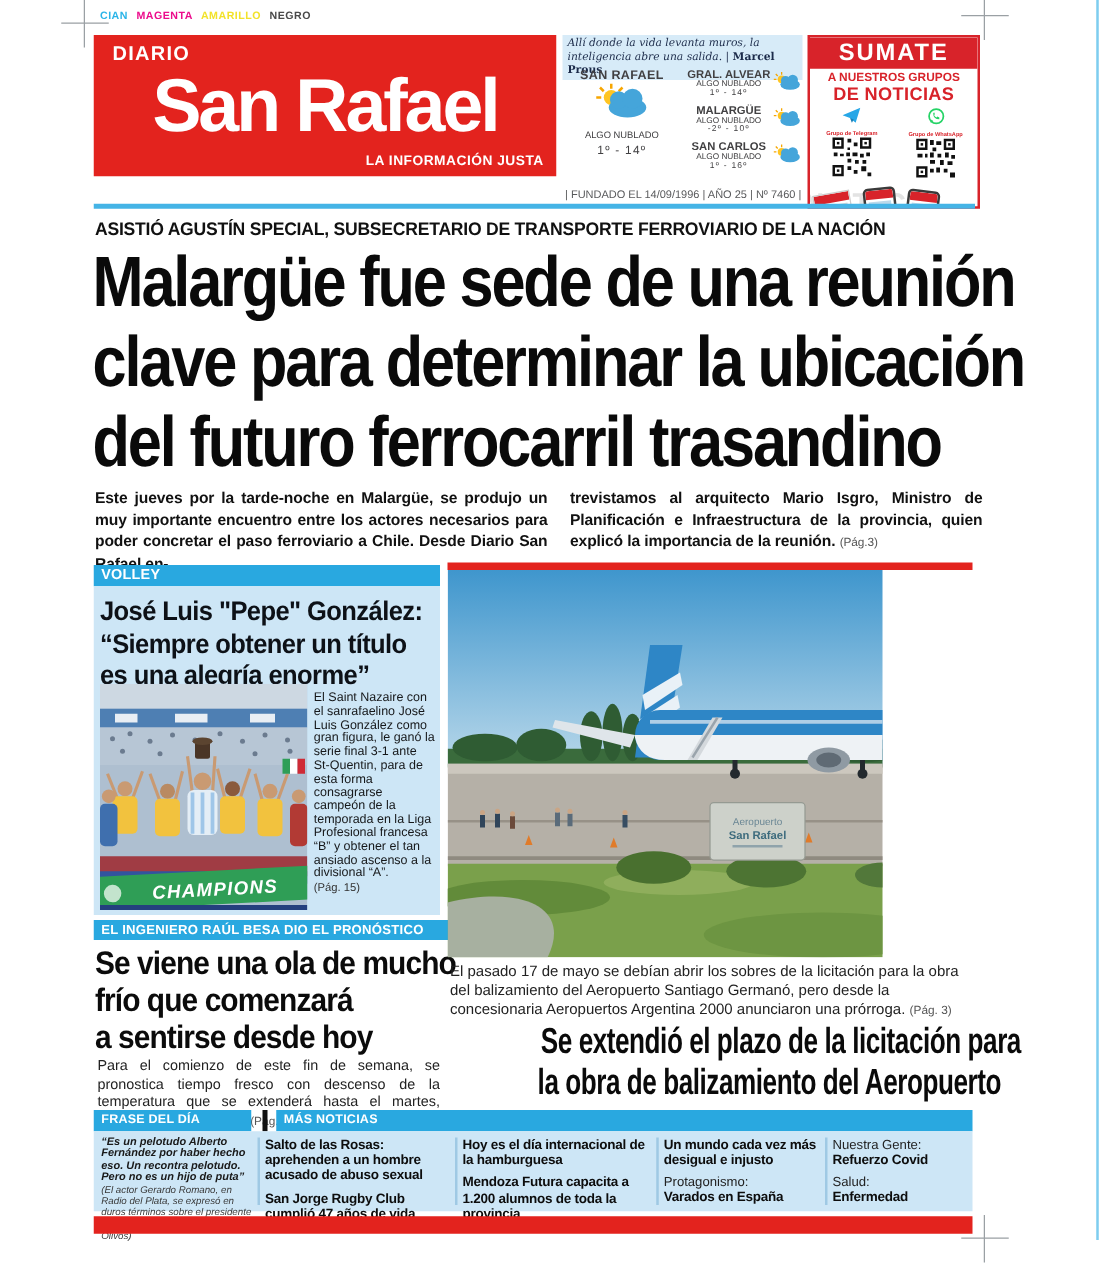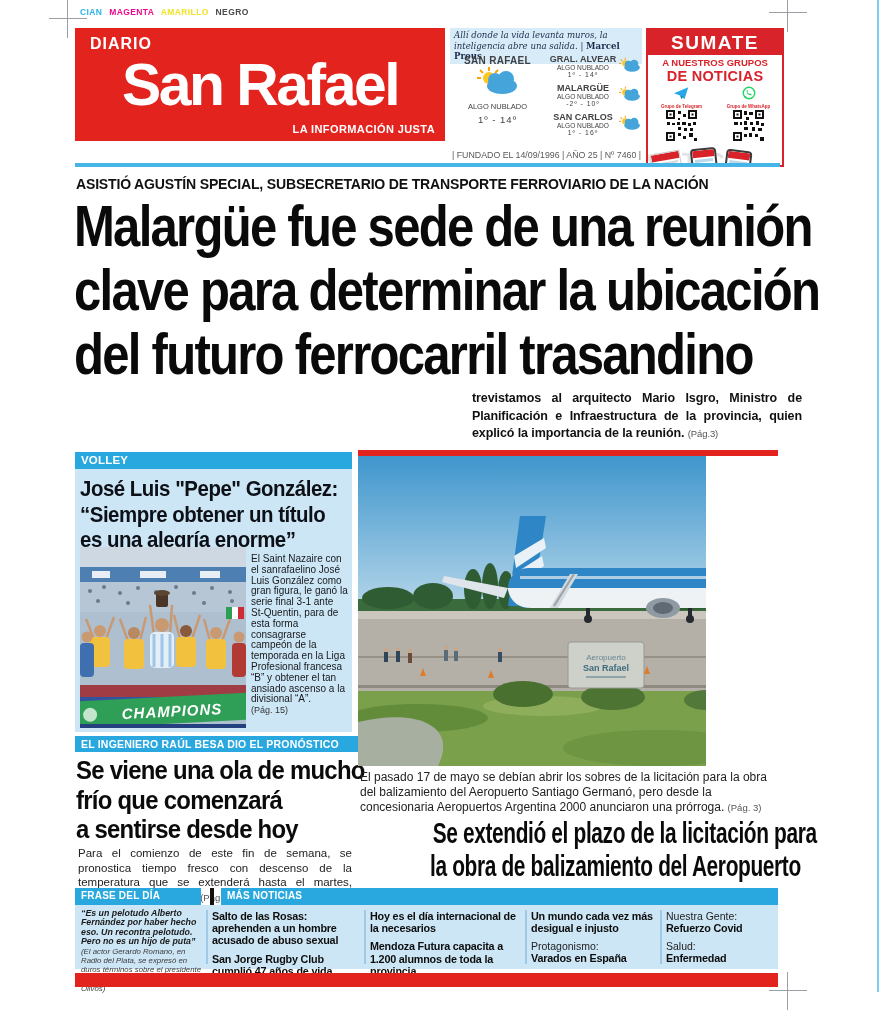--- a/index.html
+++ b/index.html
@@ -297,21 +297,22 @@
 
   <div class="founded" style="left:452px;top:150px;">| FUNDADO EL 14/09/1996  |  AÑO 25  |  Nº 7460 |</div>
   <div class="rule-cyan" style="left:75px;top:163px;width:705px;height:4px;"></div>
 
   <div class="story-kicker" style="left:76px;top:176px;">ASISTIÓ AGUSTÍN SPECIAL, SUBSECRETARIO DE TRANSPORTE FERROVIARIO DE LA NACIÓN</div>
   <div class="abs" style="left:74px;top:194px;width:780px;">
     <span class="bigline">Malargüe fue sede de una reunión</span>
     <span class="bigline">clave para determinar la ubicación</span>
     <span class="bigline">del futuro ferrocarril trasandino</span>
   </div>
-  <div class="lede" style="left:472px;top:390px;width:330px;">
+  <div class="lede" style="left:76px;top:390px;width:362px;">Este jueves por la tarde-noche en Malargüe, se produjo un muy importante encuentro entre los actores necesarios para poder concretar el paso ferroviario a Chile. Desde Diario San Rafael en-</div>
+  <div class="lede" style="left:456px;top:390px;width:330px;">
     <span>trevistamos al arquitecto Mario Isgro, Ministro de Planificación e Infraestructura de la provincia, quien explicó la importancia de la reunión.</span>
     <span class="pageref">(Pág.3)</span>
   </div>
 
   <div class="tag" style="left:75px;top:452px;width:277px;height:17px;font-size:11.5px;">
     <div class="tag-inner">VOLLEY</div>
   </div>
   <div class="bluebox" style="left:75px;top:469px;width:277px;height:263px;">
     <div class="volley-head" style="left:5px;top:8px;position:absolute;">
       <span>José Luis "Pepe" González:</span>
@@ -542,21 +543,21 @@
       <div class="newsitem">
         <div class="ttl">Salto de las Rosas: aprehenden a un hombre acusado de abuso sexual</div>
       </div>
       <div class="newsitem">
         <div class="ttl">San Jorge Rugby Club cumplió 47 años de vida</div>
       </div>
     </div>
     <div class="vdiv" style="left:289px;top:5px;height:54px;"></div>
     <div class="newscol" style="left:295px;top:5px;width:152px;">
       <div class="newsitem">
-        <div class="ttl">Hoy es el día internacional de la necesarios</div>
+        <div class="ttl">Hoy es el día internacional de la hamburguesa</div>
       </div>
       <div class="newsitem">
         <div class="ttl">Mendoza Futura capacita a 1.200 alumnos de toda la provincia</div>
       </div>
     </div>
     <div class="vdiv" style="left:450px;top:5px;height:54px;"></div>
     <div class="newscol" style="left:456px;top:5px;width:126px;">
       <div class="newsitem">
         <div class="ttl">Un mundo cada vez más desigual e injusto</div>
       </div>

